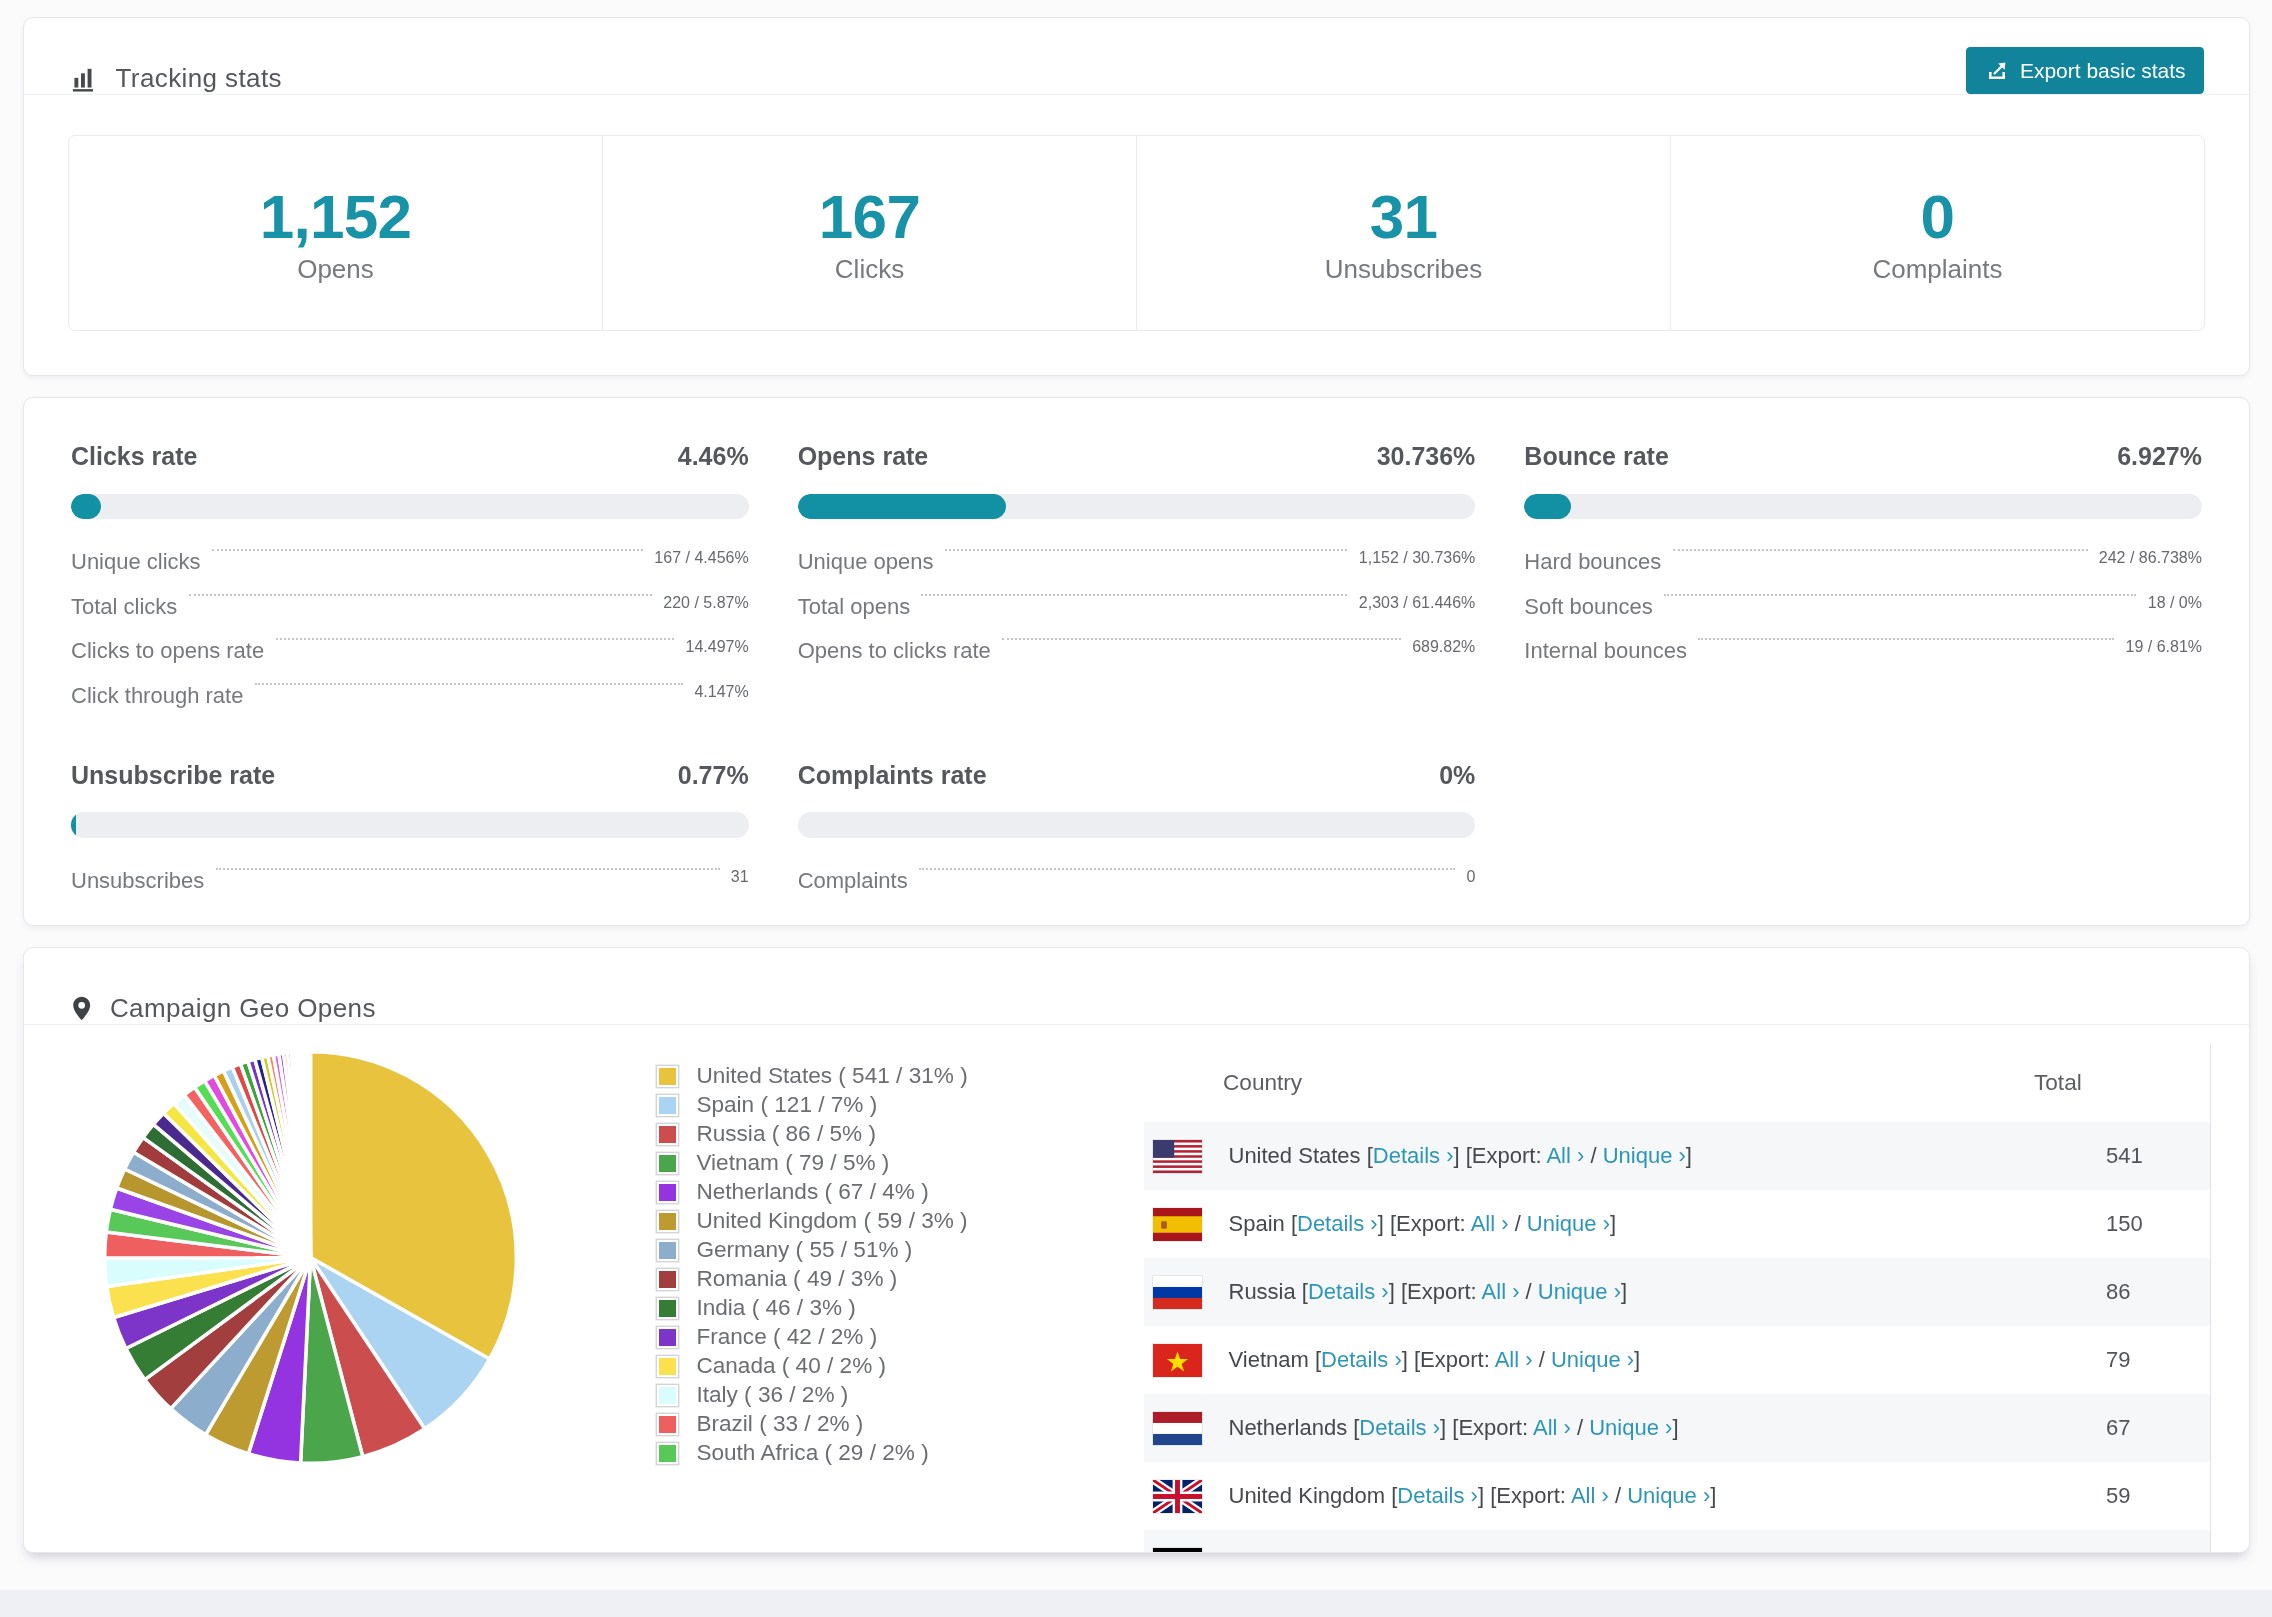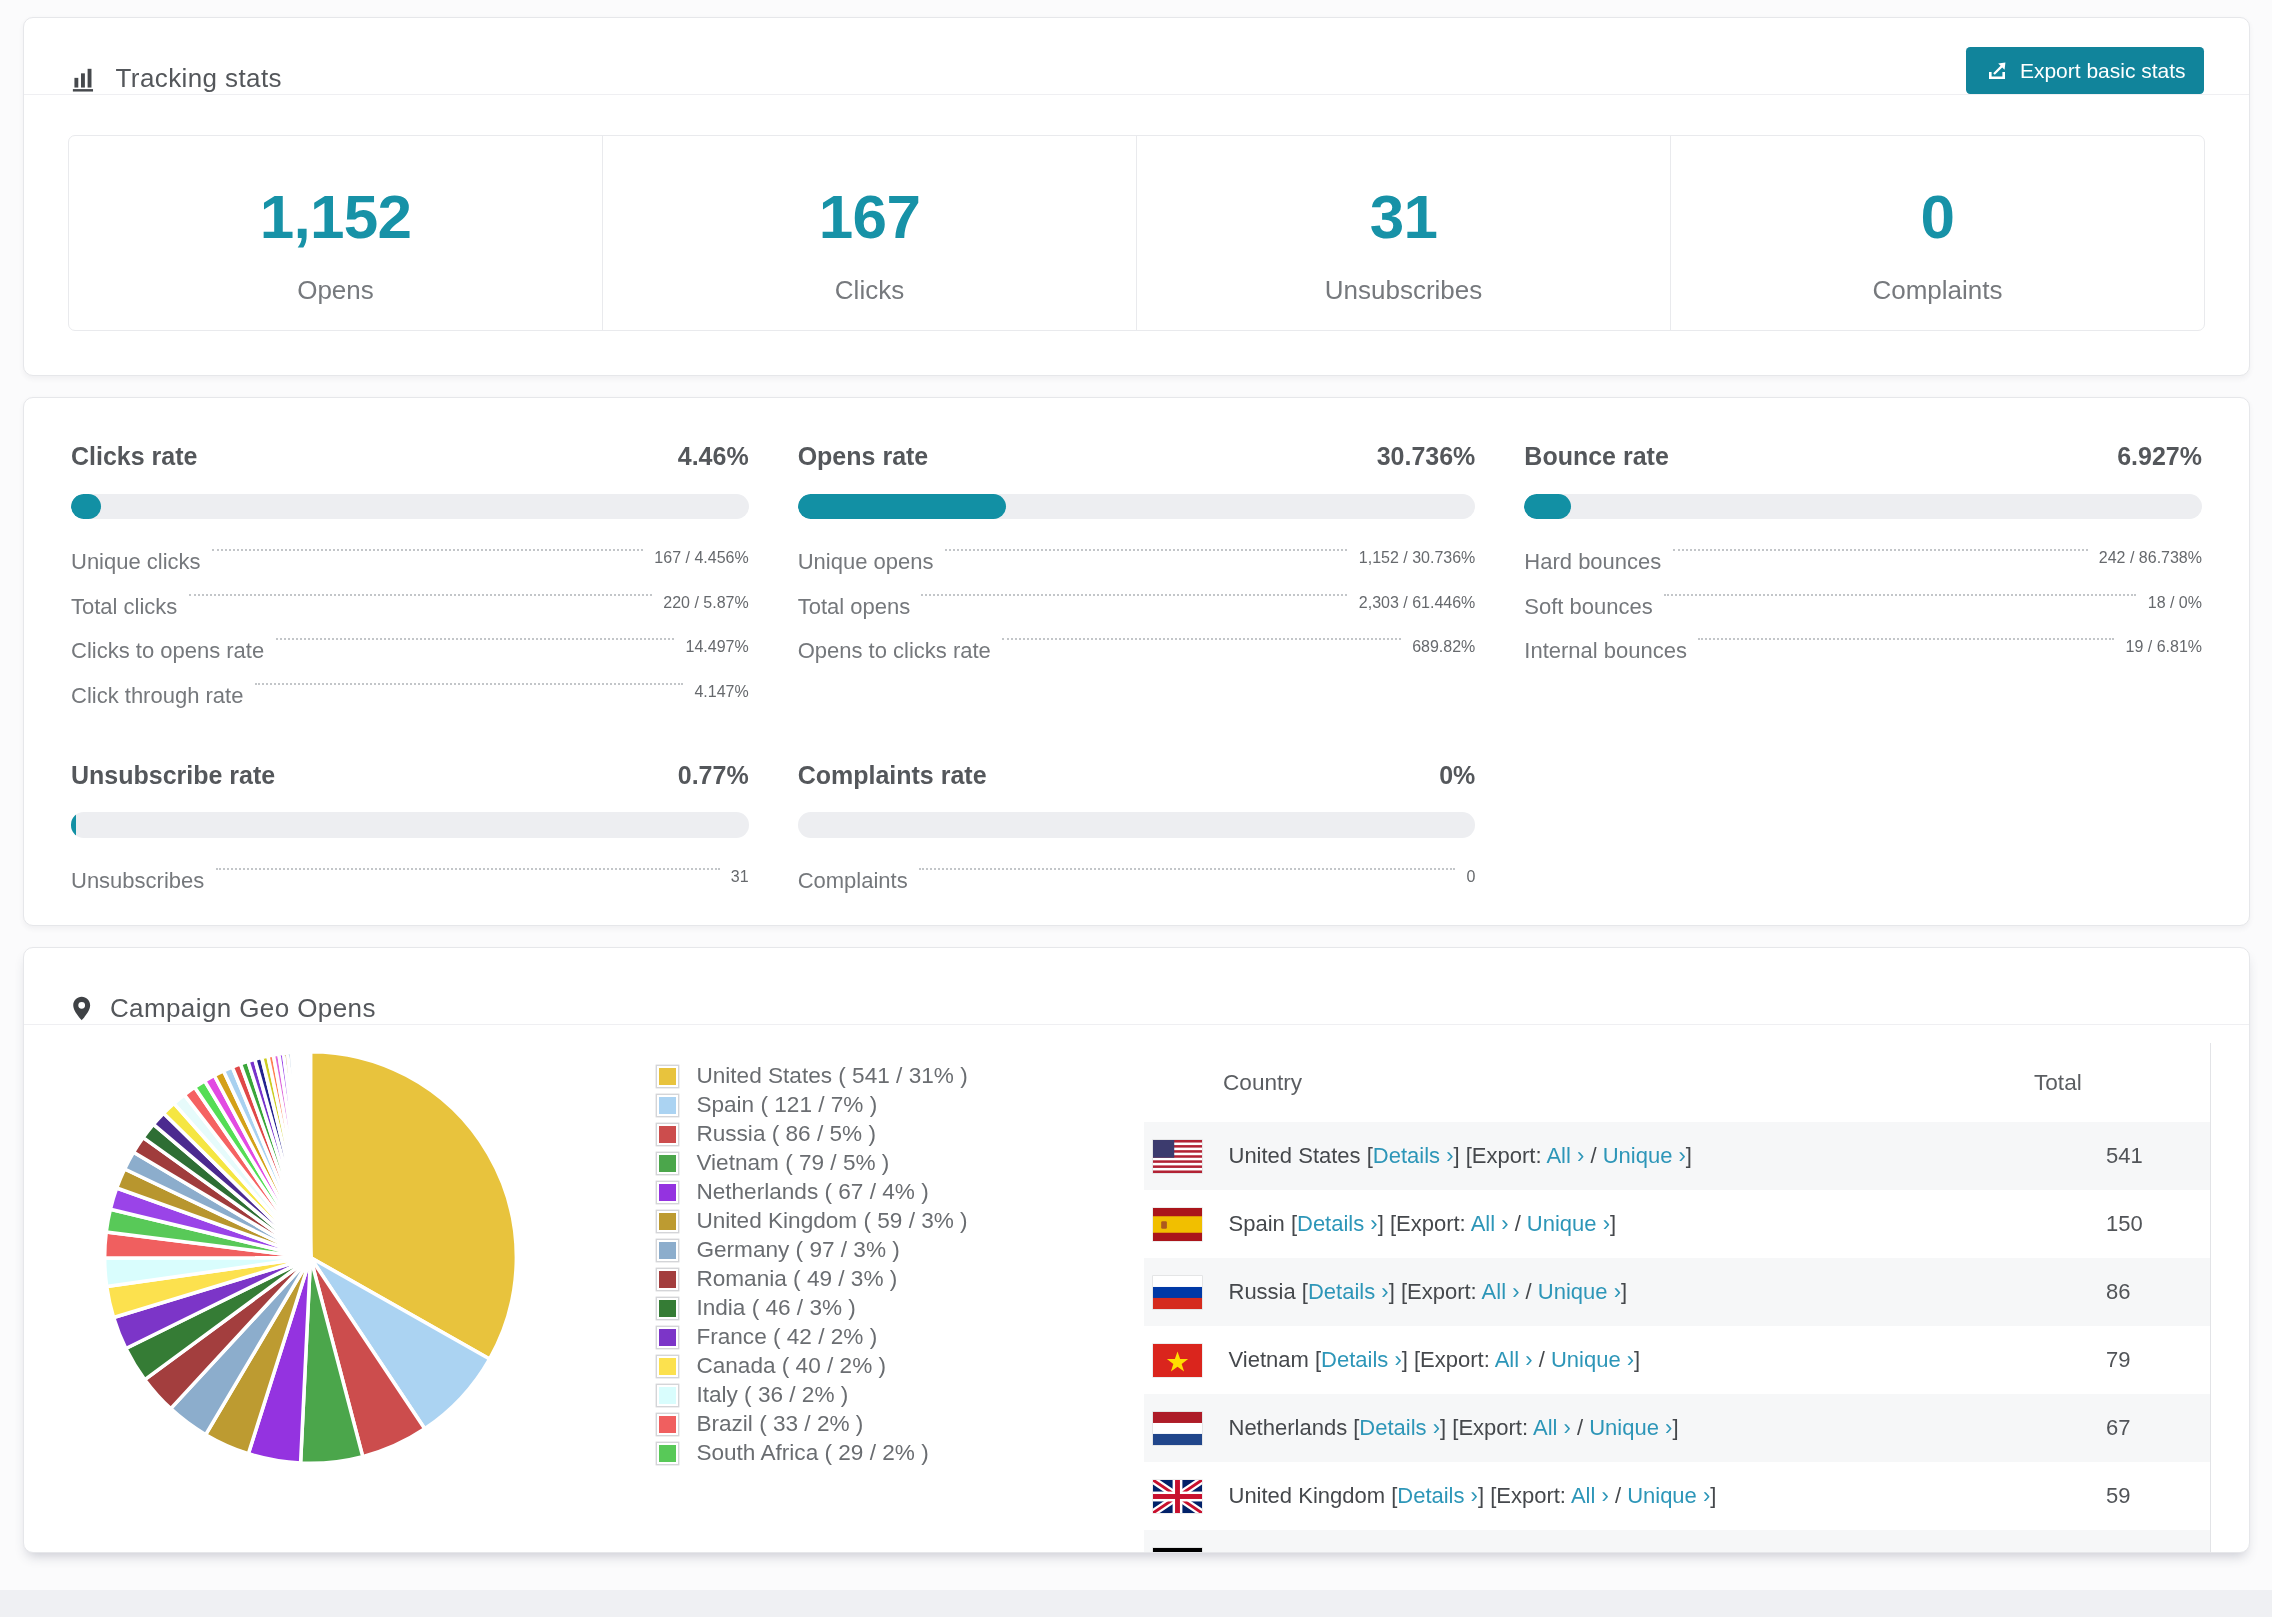--- a/index.html
+++ b/index.html
@@ -42,21 +42,21 @@
   .stats-grid {
     display:flex;
     margin:40px 44px 44px 44px;
     border:1.4px solid #e9eaed;
     border-radius:7px;
     height:196px;
   }
   .stat-cell { flex:1; text-align:center; padding-top:45px; }
   .stat-cell + .stat-cell { border-left:1.4px solid #e9eaed; }
   .stat-value { font-size:62px; font-weight:700; color:#1792a7; letter-spacing:-0.7px; }
-  .stat-label { font-size:26px; color:#76797d; margin-top:23px; }
+  .stat-label { font-size:26px; color:#76797d; margin-top:2px; }
 
   
   .card-rates { padding:44px 47px 31px 47px; }
   .rates-grid {
     display:grid;
     grid-template-columns:repeat(3, 1fr);
     column-gap:49px; row-gap:52px;
   }
   .rate-title-row { display:flex; justify-content:space-between; align-items:baseline; }
   .rate-title, .rate-value { font-size:25px; font-weight:700; color:#54575b; }
@@ -351,21 +351,21 @@
         <li>
           <span class="lg-swatch" style="background: rgb(148, 51, 224);"></span>
           <span class="lg-text">Netherlands ( 67 / 4% )</span>
         </li>
         <li>
           <span class="lg-swatch" style="background: rgb(189, 155, 49);"></span>
           <span class="lg-text">United Kingdom ( 59 / 3% )</span>
         </li>
         <li>
           <span class="lg-swatch" style="background: rgb(140, 173, 204);"></span>
-          <span class="lg-text">Germany ( 97 / 3% )</span>
+          <span class="lg-text">Germany ( 55 / 51% )</span>
         </li>
         <li>
           <span class="lg-swatch" style="background: rgb(163, 62, 62);"></span>
           <span class="lg-text">Romania ( 49 / 3% )</span>
         </li>
         <li>
           <span class="lg-swatch" style="background: rgb(53, 124, 53);"></span>
           <span class="lg-text">India ( 46 / 3% )</span>
         </li>
         <li>

